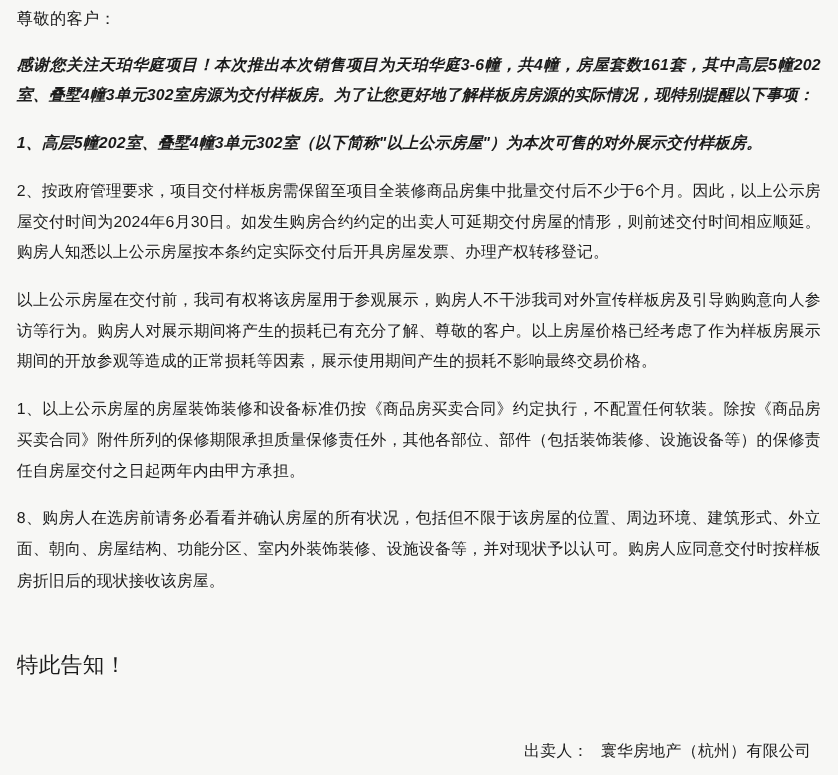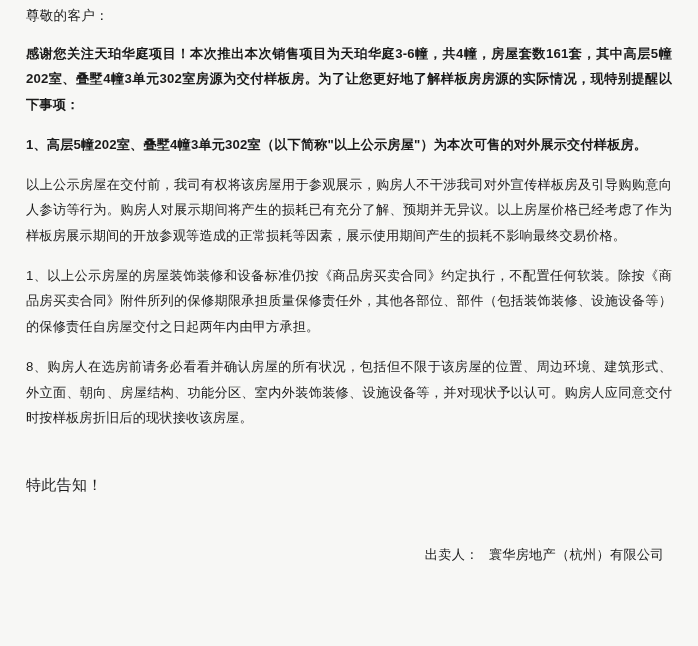--- a/index.html
+++ b/index.html
@@ -11,43 +11,44 @@
     width: 698px;
     height: 646px;
     overflow: hidden;
     font-family: "Liberation Sans", sans-serif;
     color: #1b1b1b;
   }
   .page {
     width: 698px;
     height: 646px;
     box-sizing: border-box;
-    padding: 0 26px;
+    padding: 0 14px;
     background: #f7f7f5;
     position: relative;
   }
   .salutation {
     font-size: 13.5px;
     line-height: 1.6;
     padding-top: 5px;
     margin: 0 0 14px 0;
     letter-spacing: 0.3px;
   }
   .para {
     font-size: 13.2px;
     line-height: 1.95;
     margin: 0 0 14px 0;
     text-align: justify;
     letter-spacing: 0.15px;
   }
   .para.bold {
     font-weight: bold;
+    font-style: italic;
   }
   .closing {
-    font-size: 15px;
+    font-size: 18px;
     line-height: 1.9;
     margin: 40px 0 0 0;
     letter-spacing: 0.3px;
   }
   .signature {
     font-size: 13.2px;
     line-height: 1.9;
     margin-top: 42px;
     text-align: right;
     padding-right: 8px;
@@ -61,22 +62,23 @@
 <body>
 
 <div class="page">
 
   <p class="salutation">尊敬的客户：</p>
 
   <p class="para bold">感谢您关注天珀华庭项目！本次推出本次销售项目为天珀华庭3-6幢，共4幢，房屋套数161套，其中高层5幢202室、叠墅4幢3单元302室房源为交付样板房。为了让您更好地了解样板房房源的实际情况，现特别提醒以下事项：</p>
 
   <p class="para bold">1、高层5幢202室、叠墅4幢3单元302室（以下简称"以上公示房屋"）为本次可售的对外展示交付样板房。</p>
 
+  <p class="para">2、按政府管理要求，项目交付样板房需保留至项目全装修商品房集中批量交付后不少于6个月。因此，以上公示房屋交付时间为2024年6月30日。如发生购房合约约定的出卖人可延期交付房屋的情形，则前述交付时间相应顺延。购房人知悉以上公示房屋按本条约定实际交付后开具房屋发票、办理产权转移登记。</p>
 
-  <p class="para">以上公示房屋在交付前，我司有权将该房屋用于参观展示，购房人不干涉我司对外宣传样板房及引导购购意向人参访等行为。购房人对展示期间将产生的损耗已有充分了解、预期并无异议。以上房屋价格已经考虑了作为样板房展示期间的开放参观等造成的正常损耗等因素，展示使用期间产生的损耗不影响最终交易价格。</p>
+  <p class="para">以上公示房屋在交付前，我司有权将该房屋用于参观展示，购房人不干涉我司对外宣传样板房及引导购购意向人参访等行为。购房人对展示期间将产生的损耗已有充分了解、尊敬的客户。以上房屋价格已经考虑了作为样板房展示期间的开放参观等造成的正常损耗等因素，展示使用期间产生的损耗不影响最终交易价格。</p>
 
   <p class="para">1、以上公示房屋的房屋装饰装修和设备标准仍按《商品房买卖合同》约定执行，不配置任何软装。除按《商品房买卖合同》附件所列的保修期限承担质量保修责任外，其他各部位、部件（包括装饰装修、设施设备等）的保修责任自房屋交付之日起两年内由甲方承担。</p>
 
   <p class="para">8、购房人在选房前请务必看看并确认房屋的所有状况，包括但不限于该房屋的位置、周边环境、建筑形式、外立面、朝向、房屋结构、功能分区、室内外装饰装修、设施设备等，并对现状予以认可。购房人应同意交付时按样板房折旧后的现状接收该房屋。</p>
 
   <p class="closing">特此告知！</p>
 
   <div class="signature">
     <span class="sig-label">出卖人：</span><span>寰华房地产（杭州）有限公司</span>
   </div>

